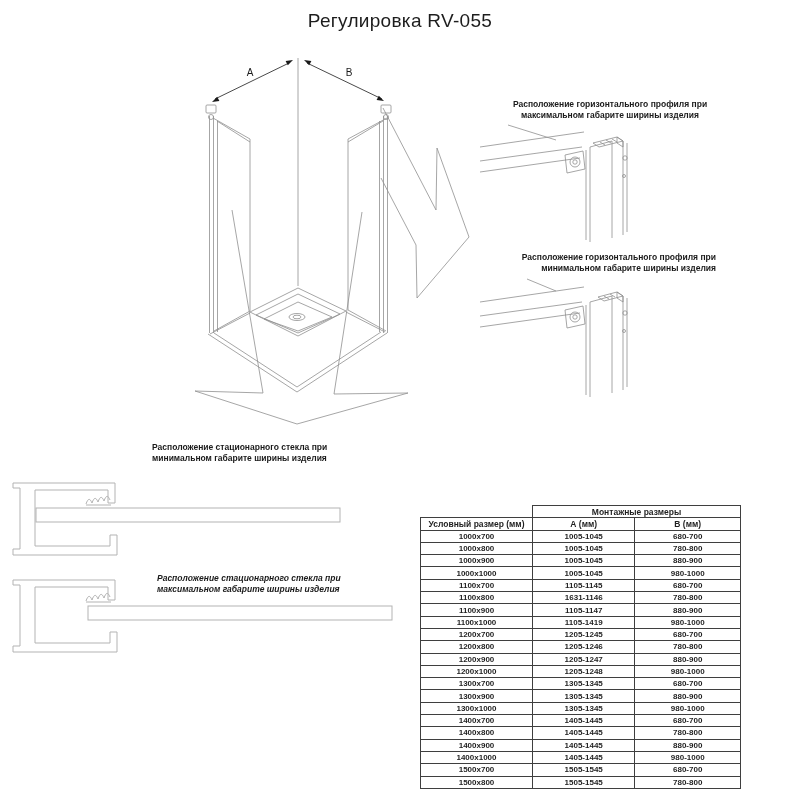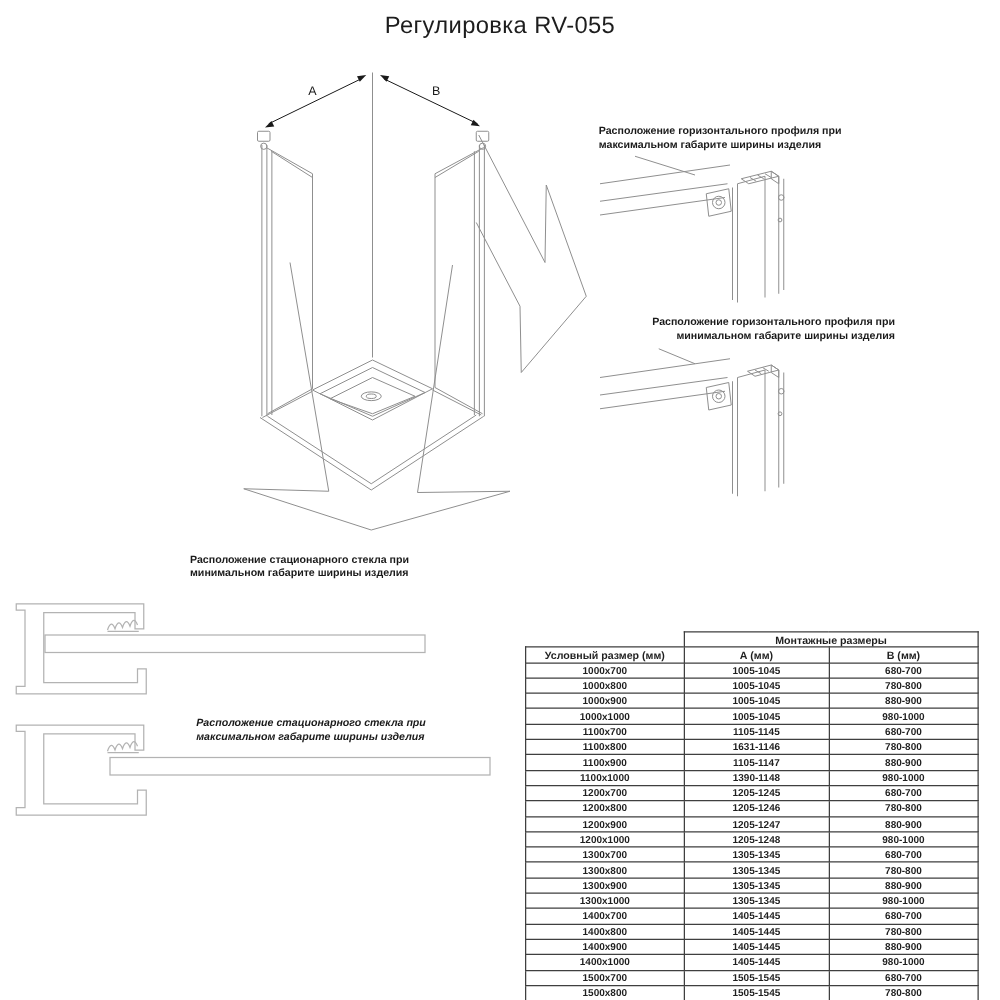--- a/index.html
+++ b/index.html
@@ -8,25 +8,25 @@
   #page-title{position:absolute;left:0;top:10px;width:100%;text-align:center;
         font-size:19px;font-weight:400;color:#1d1d1d;letter-spacing:.3px;}
   svg{position:absolute;left:0;top:0;}
   .g{stroke:#8f8f8f;stroke-width:.8;fill:none;}
   .lg{stroke:#b3b3b3;stroke-width:1;fill:none;}
   .lgf{stroke:#b3b3b3;stroke-width:1;fill:#fff;}
   .k{stroke:#1a1a1a;stroke-width:.8;fill:none;}
   .kf{fill:#1a1a1a;stroke:none;}
   .dimtext{font-family:"Liberation Sans",sans-serif;font-size:10px;fill:#1a1a1a;text-anchor:middle;}
   .caption{position:absolute;font-size:8.5px;font-weight:bold;line-height:1.35;color:#1a1a1a;}
-  #cap-right-top{left:479px;top:99px;width:236px;}
+  #cap-right-top{left:492px;top:99px;width:236px;text-align:center;}
   #cap-right-bottom{left:480px;top:252px;width:236px;text-align:right;}
   #cap-left-top{left:152px;top:442px;width:215px;}
   #cap-left-bottom{left:157px;top:573px;width:215px;font-style:italic;}
-  #size-table{position:absolute;left:420px;top:505px;width:363px;border-collapse:collapse;
+  #size-table{position:absolute;left:420px;top:505px;width:321px;border-collapse:collapse;
         table-layout:fixed;font-family:"Liberation Sans",sans-serif;}
   #size-table td,#size-table th{border:1px solid #3f3f3f;text-align:center;vertical-align:middle;
         padding:0;height:11.3px;font-size:8px;font-weight:bold;color:#1f1f1f;}
   #size-table th{font-size:8.5px;}
   #size-table .open{border:none;background:transparent;}
   #size-table col.c1{width:35%;} #size-table col.c2{width:32%;} #size-table col.c3{width:33%;}
 </style>
 </head>
 <body>
 
@@ -189,21 +189,21 @@
           <td>1631-1146</td>
           <td>780-800</td>
         </tr>
         <tr>
           <td>1100x900</td>
           <td>1105-1147</td>
           <td>880-900</td>
         </tr>
         <tr>
           <td>1100x1000</td>
-          <td>1390-1148</td>
+          <td>1105-1419</td>
           <td>980-1000</td>
         </tr>
         <tr>
           <td>1200x700</td>
           <td>1205-1245</td>
           <td>680-700</td>
         </tr>
         <tr>
           <td>1200x800</td>
           <td>1205-1246</td>
@@ -218,25 +218,20 @@
           <td>1200x1000</td>
           <td>1205-1248</td>
           <td>980-1000</td>
         </tr>
         <tr>
           <td>1300x700</td>
           <td>1305-1345</td>
           <td>680-700</td>
         </tr>
         <tr>
-          <td>1300x800</td>
-          <td>1305-1345</td>
-          <td>780-800</td>
-        </tr>
-        <tr>
           <td>1300x900</td>
           <td>1305-1345</td>
           <td>880-900</td>
         </tr>
         <tr>
           <td>1300x1000</td>
           <td>1305-1345</td>
           <td>980-1000</td>
         </tr>
         <tr>

